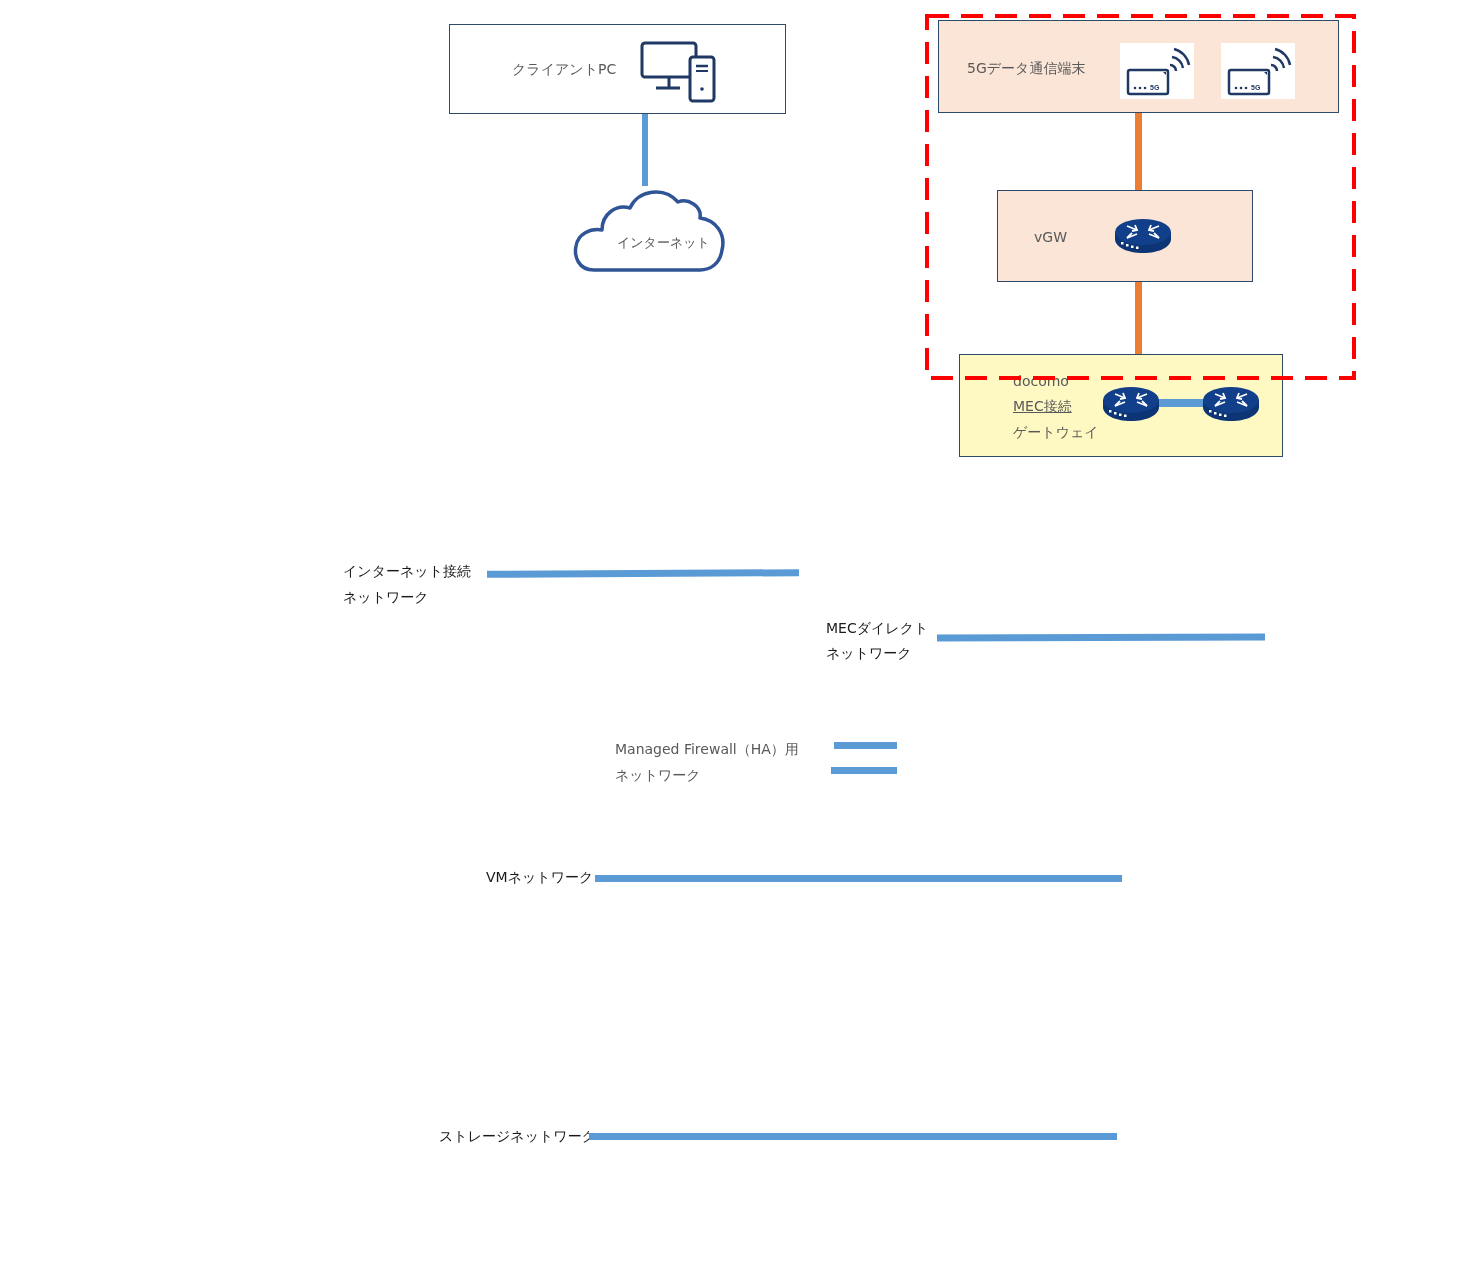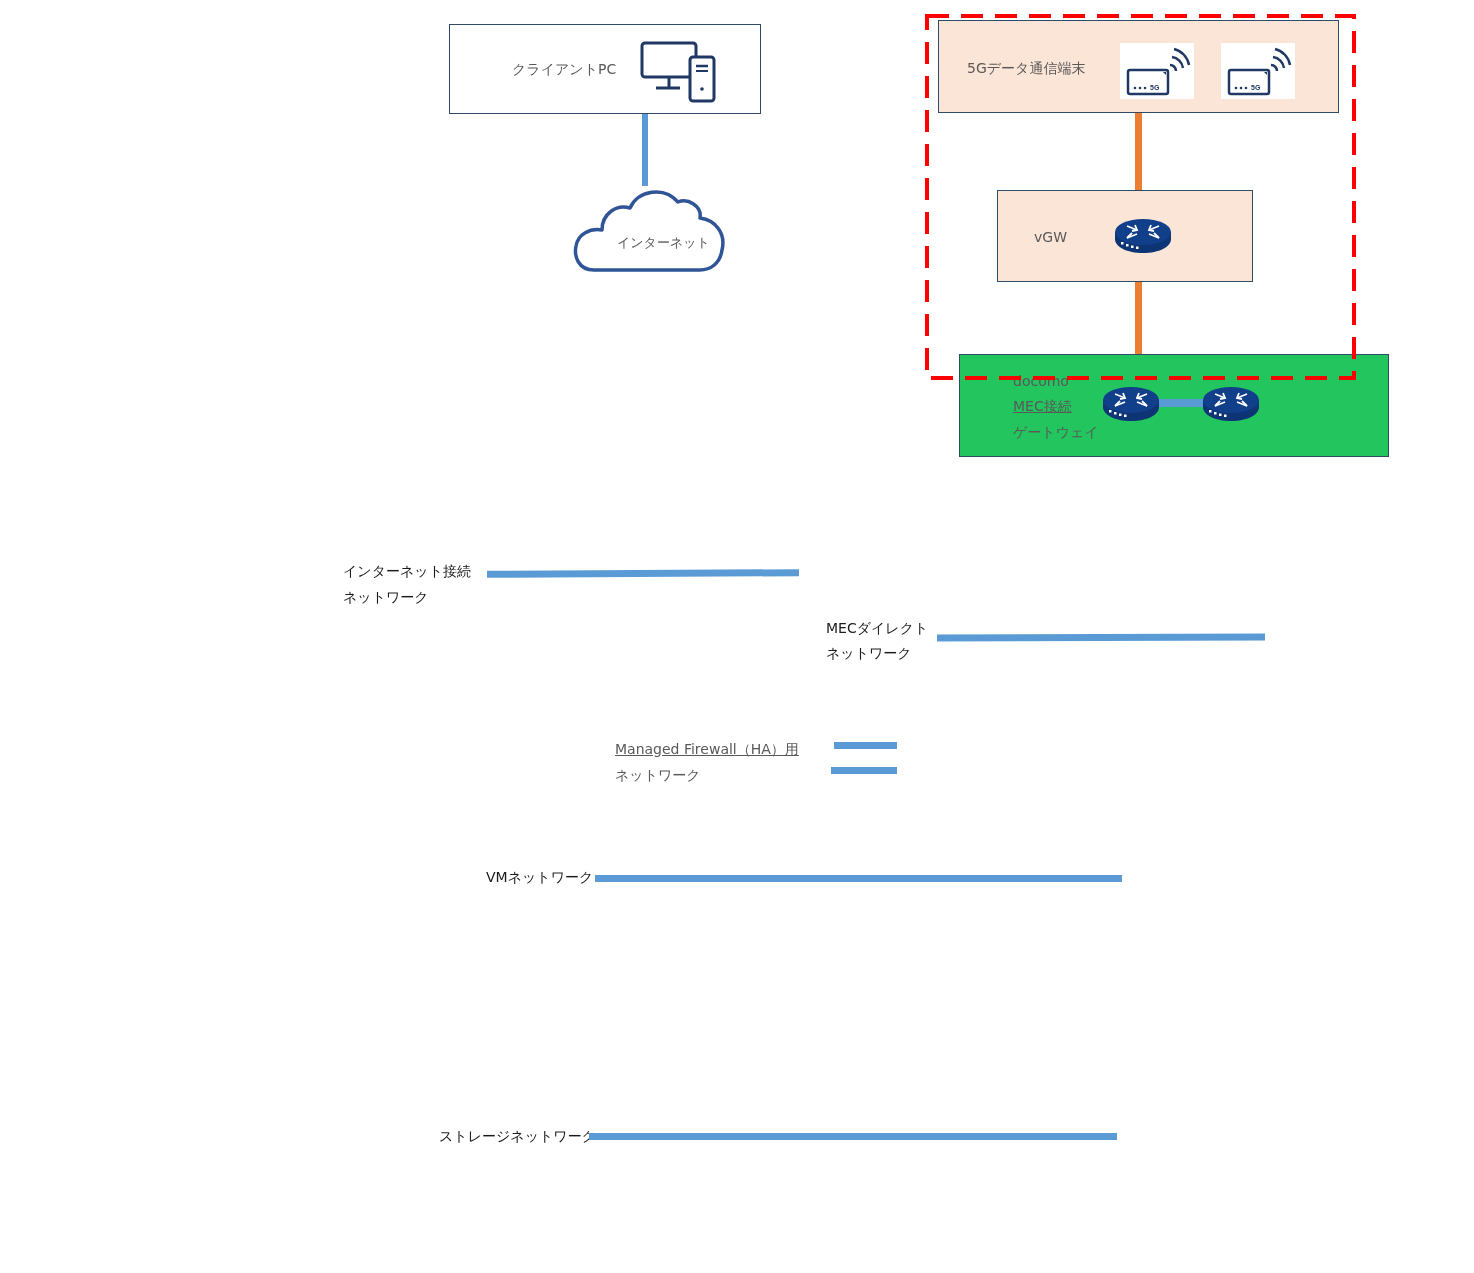--- a/index.html
+++ b/index.html
@@ -12,21 +12,21 @@
   .box { position: absolute; box-sizing: border-box; border: 1.3px solid #2f4a68; }
   .lbl { position: absolute; font-size: 14px; color: #595959; white-space: nowrap; line-height: 1; }
   .lbl-dark { position: absolute; font-size: 14px; color: #1a1a1a; white-space: nowrap; line-height: 1; }
   .line-blue { position: absolute; background: #5b9bd5; }
   .line-orange { position: absolute; background: #ed7d31; }
   svg { display: block; }
 </style>
 </head>
 <body>
 
-<div class="box" style="left:449px; top:24px; width:312px; height:90px; background:#fff;">
+<div class="box" style="left:449px; top:24px; width:337px; height:90px; background:#fff;">
   <span class="lbl" style="left:62px; top:37px;">クライアントPC</span>
   <span class="abs" style="left:190px; top:16px;">
     <svg width="78" height="62" viewBox="0 0 78 62">
       <rect x="2" y="2" width="54" height="34" rx="3" fill="none" stroke="#1f3864" stroke-width="3"></rect>
       <line x1="29" y1="36" x2="29" y2="46" stroke="#1f3864" stroke-width="3"></line>
       <line x1="16" y1="47" x2="40" y2="47" stroke="#1f3864" stroke-width="3"></line>
       <rect x="50" y="16" width="24" height="44" rx="3" fill="#fff" stroke="#1f3864" stroke-width="3"></rect>
       <line x1="56" y1="25" x2="68" y2="25" stroke="#1f3864" stroke-width="2.5"></line>
       <line x1="56" y1="30" x2="68" y2="30" stroke="#1f3864" stroke-width="2"></line>
       <circle cx="62" cy="48" r="1.8" fill="#1f3864"></circle>
@@ -108,21 +108,21 @@
       <rect x="8" y="25" width="2.5" height="2.5" fill="#fff"></rect>
       <rect x="13" y="27" width="2.5" height="2.5" fill="#fff"></rect>
       <rect x="18" y="28.5" width="2.5" height="2.5" fill="#fff"></rect>
       <rect x="23" y="29.5" width="2.5" height="2.5" fill="#fff"></rect>
     </svg>
   </span>
 </div>
 
 <div class="line-orange" style="left:1135px; top:282px; width:7px; height:72px;"></div>
 
-<div class="box" style="left:959px; top:354px; width:430px; height:103px; background:#22c55e;">
+<div class="box" style="left:959px; top:354px; width:324px; height:103px; background:#fef9c3;">
   <span class="lbl" style="left:53px; top:19px;">docomo</span>
   <span class="lbl" style="left:53px; top:44px;text-decoration:underline;">MEC接続</span>
   <span class="lbl" style="left:53px; top:70px;">ゲートウェイ</span>
   <div class="line-blue" style="left:193px; top:44px; width:52px; height:8px;"></div>
   <span class="abs" style="left:141px; top:30px;">
     <svg width="60" height="38" viewBox="0 0 60 38">
       <path d="M2 15 L2 22 C2 30 14 36 30 36 C46 36 58 30 58 22 L58 15 Z" fill="#0d3475"></path>
       <ellipse cx="30" cy="15" rx="28" ry="13" fill="#123f8a"></ellipse>
       <g stroke="#ffffff" stroke-width="1.8" fill="none">
         <path d="M14 9 L24 13"></path>
@@ -163,21 +163,21 @@
 </div>
 
 <span class="lbl-dark" style="left:343px; top:564px;">インターネット接続</span>
 <span class="lbl-dark" style="left:343px; top:590px;">ネットワーク</span>
 <div class="line-blue" style="left:487px; top:570px; width:312px; height:7px; transform:rotate(-0.3deg);"></div>
 
 <span class="lbl-dark" style="left:826px; top:621px;">MECダイレクト</span>
 <span class="lbl-dark" style="left:826px; top:646px;">ネットワーク</span>
 <div class="line-blue" style="left:937px; top:634px; width:328px; height:7px; transform:rotate(-0.2deg);"></div>
 
-<span class="lbl" style="left:615px; top:742px;text-decoration:underline;">Managed Firewall（HA）用</span>
+<span class="lbl" style="left:615px; top:742px;">Managed Firewall（HA）用</span>
 <span class="lbl" style="left:615px; top:768px;">ネットワーク</span>
 <div class="line-blue" style="left:834px; top:742px; width:63px; height:7px;"></div>
 <div class="line-blue" style="left:831px; top:767px; width:66px; height:7px;"></div>
 
 <span class="lbl-dark" style="left:486px; top:870px;">VMネットワーク</span>
 <div class="line-blue" style="left:595px; top:875px; width:527px; height:7px;"></div>
 
 <span class="lbl-dark" style="left:439px; top:1129px;">ストレージネットワーク</span>
 <div class="line-blue" style="left:589px; top:1133px; width:528px; height:7px;"></div>
 

